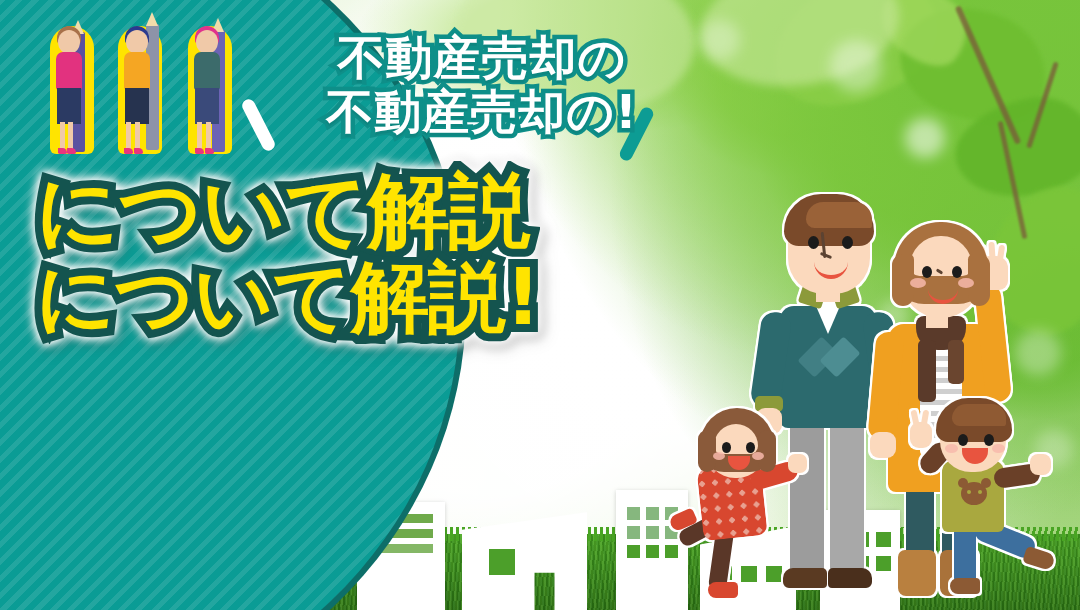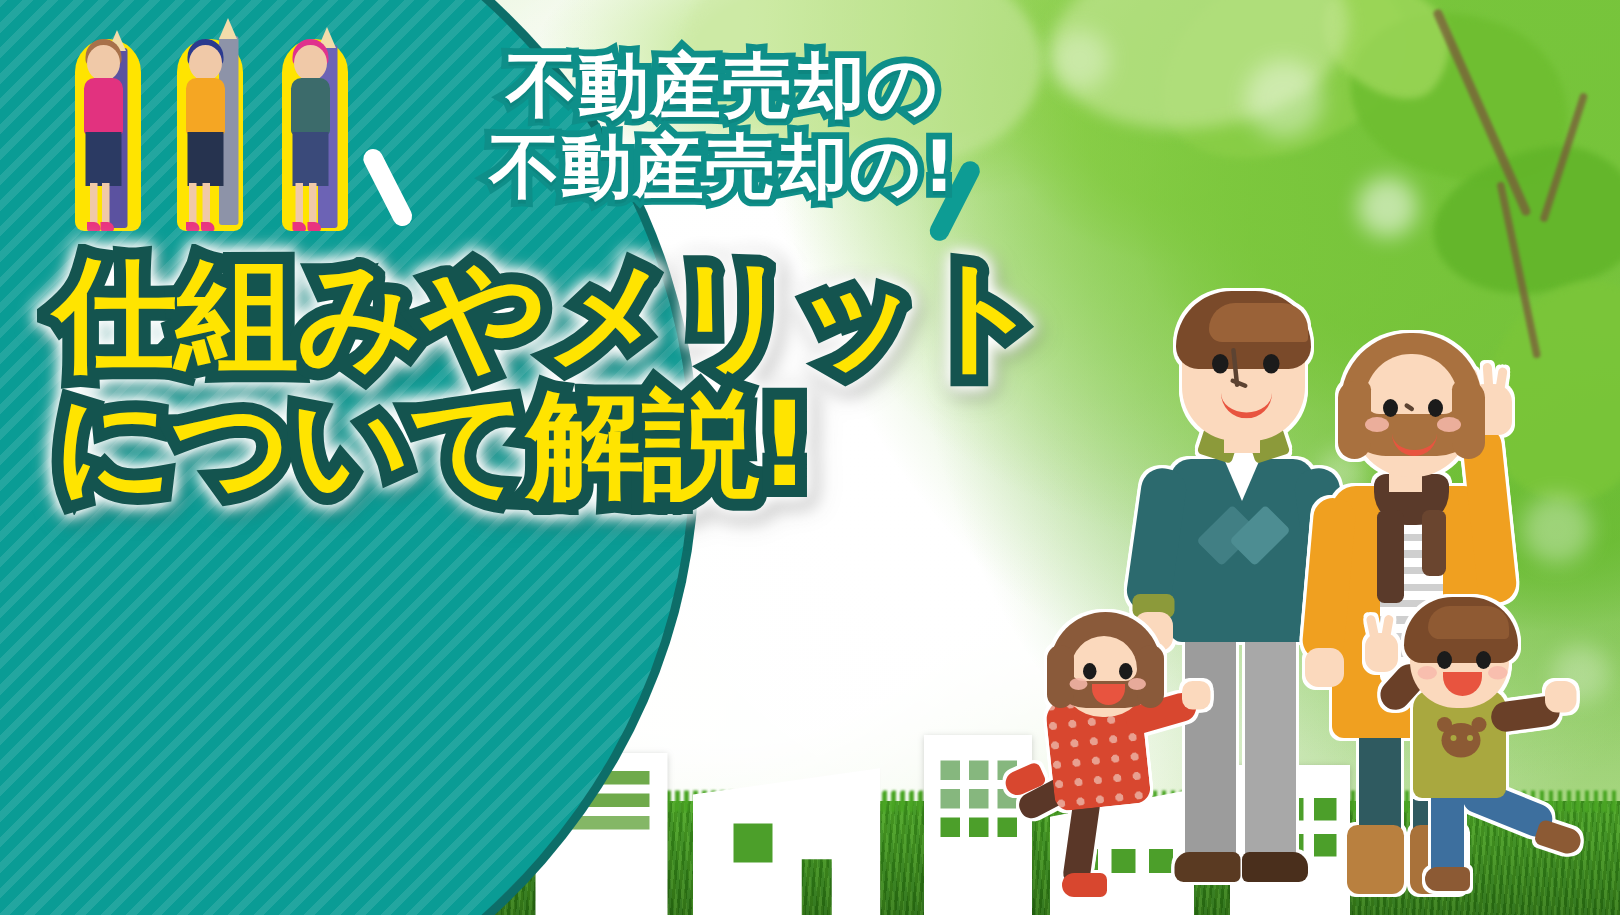--- a/index.html
+++ b/index.html
@@ -359,17 +359,17 @@
 
   <div class="slash left"></div>
   <div class="slash right"></div>
 
   <div class="subtitle">
     <span class="l1">不動産売却の</span>
     <span class="l2">不動産売却の!</span>
   </div>
 
   <div class="maintitle">
-    <span class="ln ln1">仕組みやメリット</span>
+    <span class="ln ln1">について解説</span>
     <span class="ln ln3">について解説!</span>
   </div>
 
 </div>
 
 </body></html>

